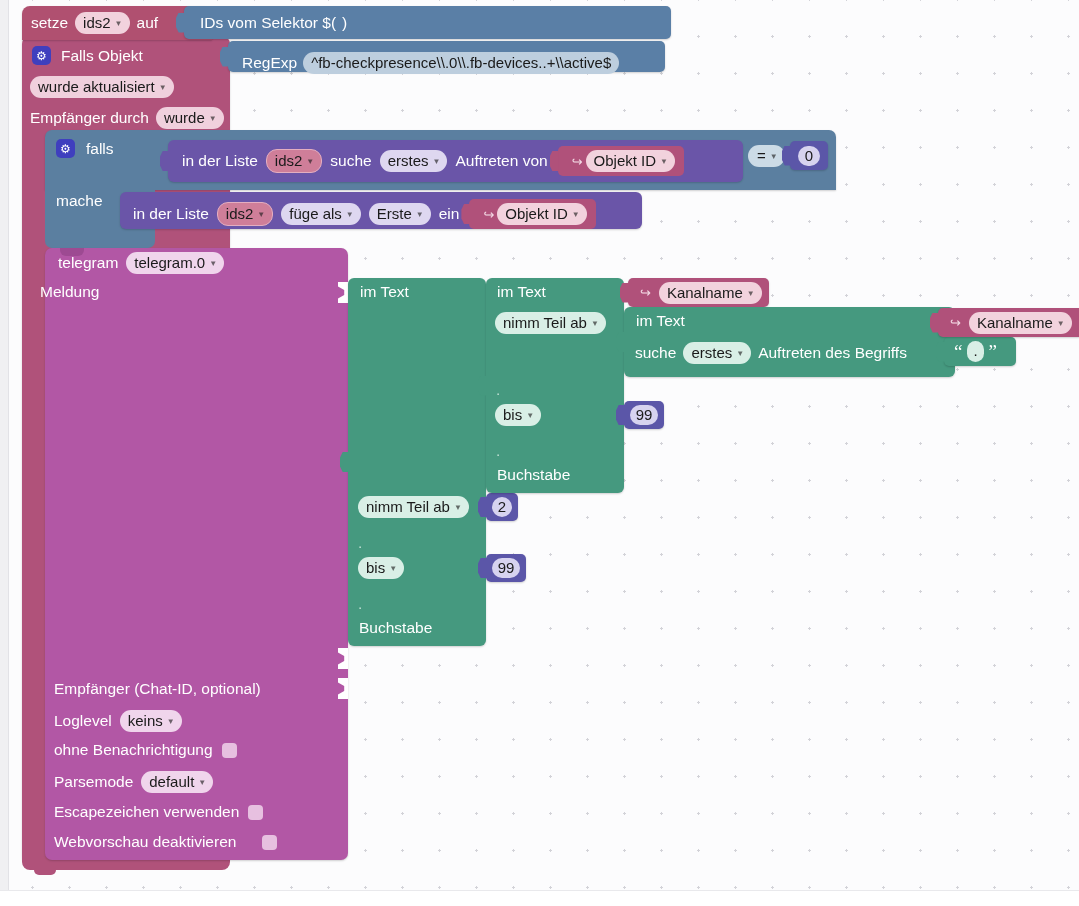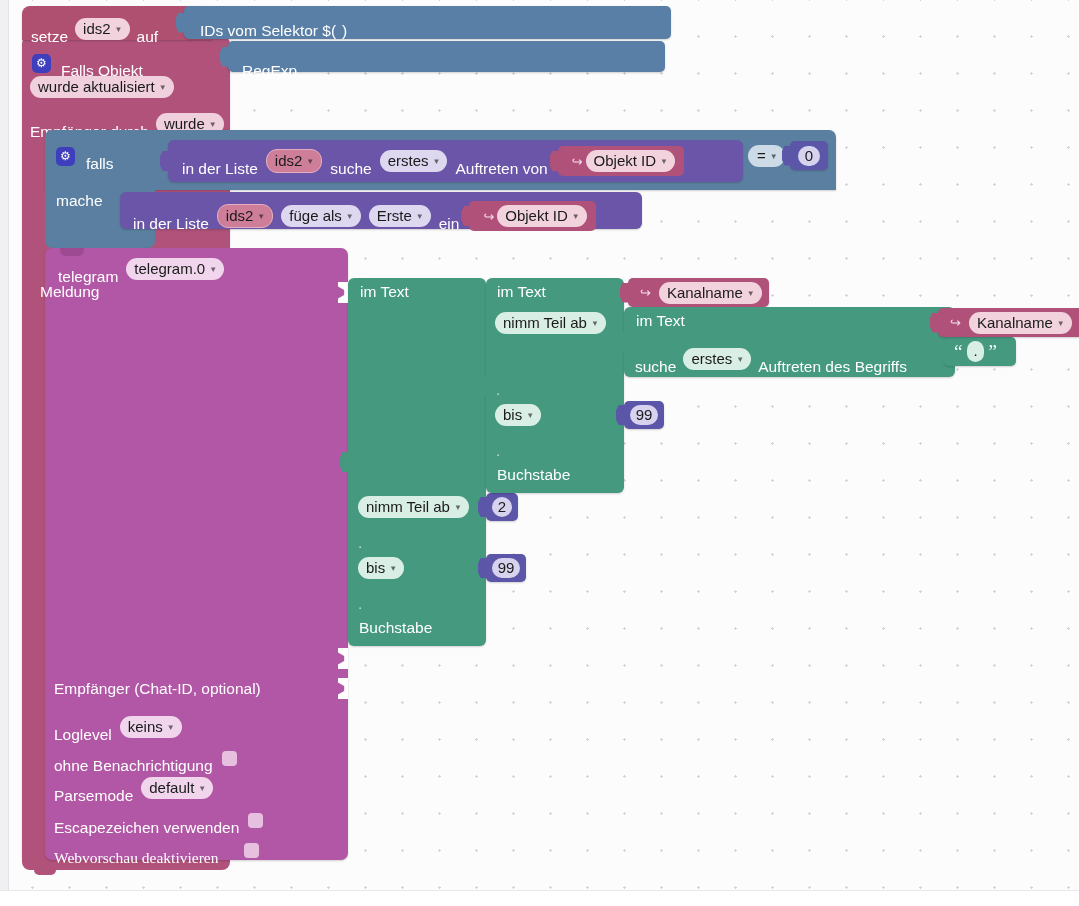--- a/index.html
+++ b/index.html
@@ -33,21 +33,21 @@
   .blk { position: absolute; }
 
   
   .field {
     display: inline-flex; align-items: flex-start; gap: 3px;
     border-radius: 11px; padding: 1px 7px 2px 8px;
     font-size: 15px; line-height: 19px; color: #1a1a1a;
     white-space: nowrap;
   }
   .caret { font-size: 8px; opacity: .62; margin-left: 1px; transform: translateY(1px); }
-  .lbl { font-size: 15.5px; color: #ffffff; white-space: nowrap; margin-top: 16px; }
+  .lbl { font-size: 15.5px; color: #ffffff; white-space: nowrap; }
 
   
   .c-var      { background: #b05070; }                 
   .c-var-lite { background: #f2d2dd; }
   .c-sel      { background: #5a7fa6; }                 
   .c-sel-f    { background: #bdcede; }
   .c-trig     { background: #b0527a; }                 
   .c-trig-f   { background: #f0d0dd; }
   .c-ctrl     { background: #5b7fa0; }                 
   .c-ctrl-f   { background: #ccdbe6; }
@@ -144,20 +144,21 @@
       <span class="lbl">)</span>
     </div>
   </div>
 
   <div class="blk c-sel shadow" style="left:228px; top:41px; width:437px; height:31px; border-radius:5px;">
     <span class="notch">
         <i style="background:#5a7fa6;"></i>
       </span>
     <div class="row" style="height:44px; padding-left:14px; gap:6px;">
       <span class="lbl">RegExp</span>
+      <span class="field c-sel-f" style="padding:1px 8px 2px 8px;">^fb-checkpresence\\.0\\.fb-devices..+\\active$</span>
     </div>
   </div>
 
   <div class="blk c-ctrl shadow" style="left:45px; top:130px; width:791px; height:60px; border-radius:7px 7px 0 0;"></div>
   <div class="blk c-ctrl" style="left:45px; top:186px; width:110px; height:62px; border-radius:0 0 7px 7px;"></div>
 
   <div class="blk row" style="left:56px; top:139px; gap:11px;">
     <span class="gear">⚙</span>
     <span class="lbl">falls</span>
   </div>
@@ -280,21 +281,21 @@
       <span>default</span>
       <span class="caret">▼</span>
     </span>
   </div>
 
   <div class="blk row" style="left:54px; top:803px; gap:9px;">
     <span class="lbl">Escapezeichen verwenden</span>
     <span class="cbx"></span>
   </div>
 
-  <div class="blk row" style="left:54px; top:833px; gap:26px;font-family:Liberation Serif, serif;">
+  <div class="blk row" style="left:54px; top:833px; gap:26px;">
     <span class="lbl">Webvorschau deaktivieren</span>
     <span class="cbx"></span>
   </div>
 
   <div class="blk c-txt shadow" style="left:348px; top:278px; width:138px; height:368px; border-radius:6px;">
     <span class="notch">
         <i style="background:#45997f;"></i>
       </span>
   </div>
   <div class="blk" style="left:360px; top:283px;">

